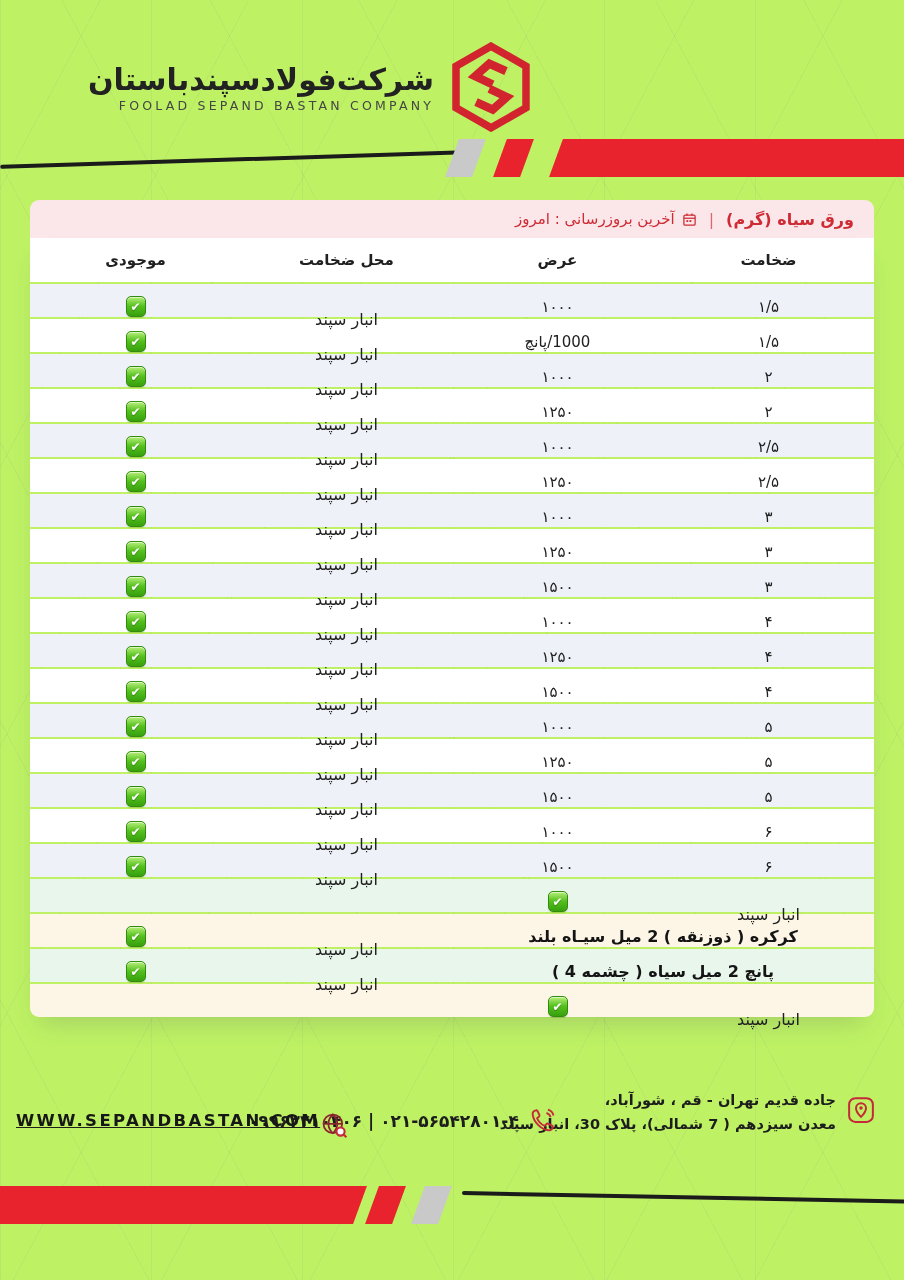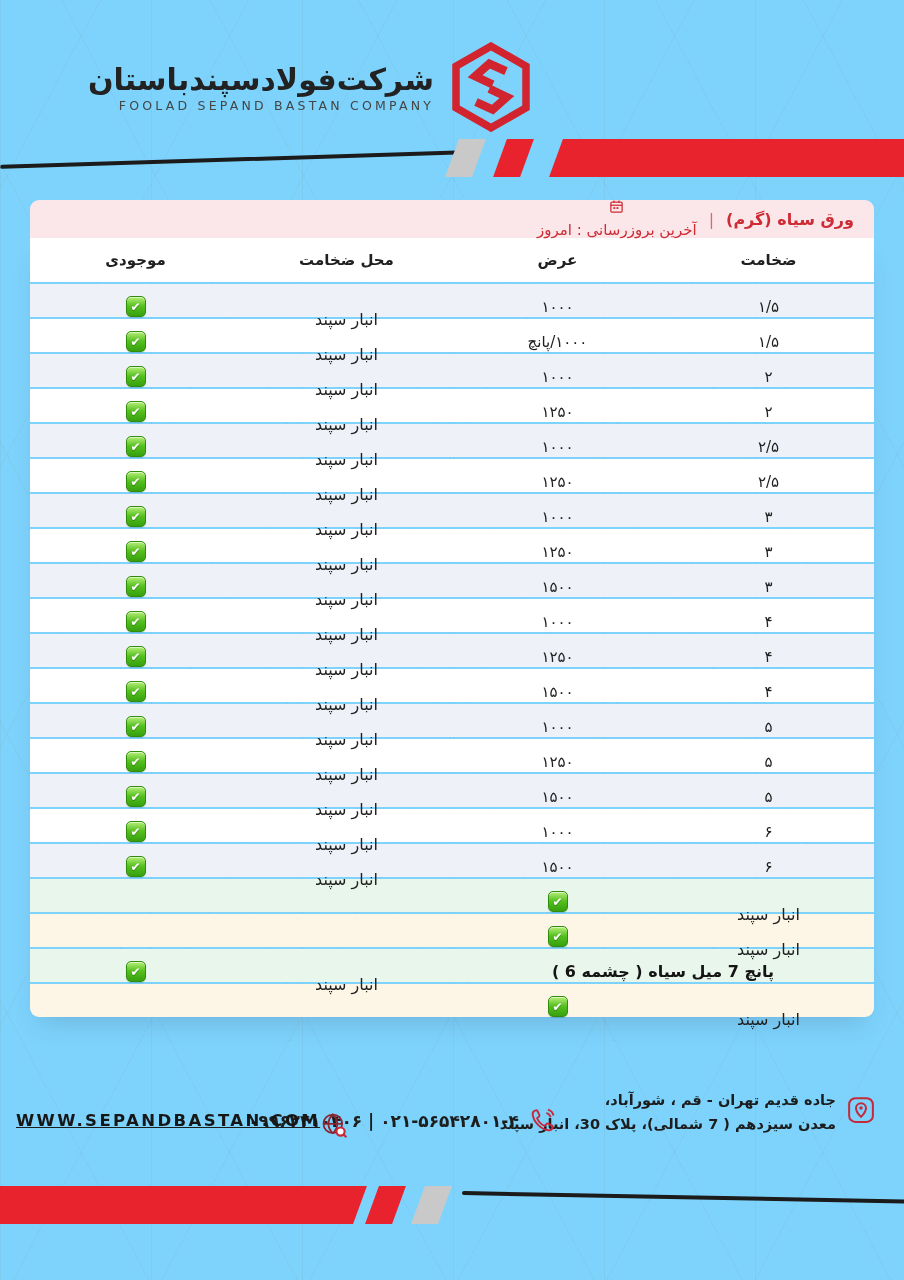--- a/index.html
+++ b/index.html
@@ -1,20 +1,20 @@
 <!DOCTYPE html>
 <html lang="fa"><head>
 <meta charset="utf-8">
 <style>
   * { margin:0; padding:0; box-sizing:border-box; }
   html,body { background:#fff; }
   body { font-family:"DejaVu Sans", sans-serif; }
   .page {
     position:relative; width:904px; height:1280px; margin:0 auto;
-    background:#7dd3fc; overflow:hidden;
+    background:#bef264; overflow:hidden;
   }
   
   .page::before {
     content:""; position:absolute; inset:0; pointer-events:none;
     background-image:
       repeating-linear-gradient(90deg,  rgba(130,130,140,.10) 0 1px, transparent 1px 151px),
       repeating-linear-gradient(62deg,  rgba(130,130,140,.09) 0 1px, transparent 1px 131px),
       repeating-linear-gradient(-62deg, rgba(130,130,140,.09) 0 1px, transparent 1px 131px);
   }
 
@@ -45,21 +45,21 @@
     position:absolute; left:30px; top:200px; width:844px; z-index:2;
     direction:rtl; border-radius:10px;
   }
   .title-bar {
     display:flex; align-items:center; gap:10px; height:38px;
     background:#fbe7e9; color:#ce2b35; border-radius:9px 9px 0 0;
     padding:0 20px; font-size:16px;
   }
   .title-main { font-weight:700; }
   .title-sep { color:#d96a72; font-weight:400; padding:0 2px; }
-  .title-update { font-weight:500; font-size:15px; display:flex; align-items:center; gap:7px;flex-direction:column; }
+  .title-update { font-weight:500; font-size:15px; display:flex; align-items:center; gap:7px; }
   .cal-icon { color:#ce2b35; display:inline-flex; }
 
   .row {
     display:grid; grid-template-columns:25% 25% 25% 25%;
     align-items:center; height:33px; margin-top:2px; background:#fff;
   }
   .row.head { height:44px; margin-top:0; background:#fff; font-weight:700; font-size:17px; color:#141414; }
   .row.alt { background:#eef1f7; }
   .row.green { background:#e9f6ec; }
   .row.cream { background:#fdf6e7; }
@@ -145,21 +145,21 @@
           <div class="row alt">
             <div class="cell">۱/۵</div>
             <div class="cell">۱۰۰۰</div>
             <div class="cell delivery">انبار سپند</div>
             <div class="cell stock">
               <span class="check"></span>
             </div>
           </div>
           <div class="row">
             <div class="cell">۱/۵</div>
-            <div class="cell">۱۰۰۰/پانچ</div>
+            <div class="cell">1000/پانچ</div>
             <div class="cell delivery">انبار سپند</div>
             <div class="cell stock">
               <span class="check"></span>
             </div>
           </div>
           <div class="row alt">
             <div class="cell">۲</div>
             <div class="cell">۱۰۰۰</div>
             <div class="cell delivery">انبار سپند</div>
             <div class="cell stock">
@@ -278,27 +278,28 @@
               <span class="check"></span>
             </div>
           </div>
           <div class="row special green">
             <div class="cell delivery">انبار سپند</div>
             <div class="cell stock">
               <span class="check"></span>
             </div>
           </div>
           <div class="row special cream">
+            <div class="cell name-cell">کرکره ( ذوزنقه ) 2 میل سیـاه بلند</div>
             <div class="cell delivery">انبار سپند</div>
             <div class="cell stock">
               <span class="check"></span>
             </div>
           </div>
           <div class="row special green">
-            <div class="cell name-cell">پانچ 7 میل سیاه ( چشمه 6 )</div>
+            <div class="cell name-cell">پانچ 2 میل سیاه ( چشمه 4 )</div>
             <div class="cell delivery">انبار سپند</div>
             <div class="cell stock">
               <span class="check"></span>
             </div>
           </div>
           <div class="row special cream">
             <div class="cell delivery">انبار سپند</div>
             <div class="cell stock">
               <span class="check"></span>
             </div>

